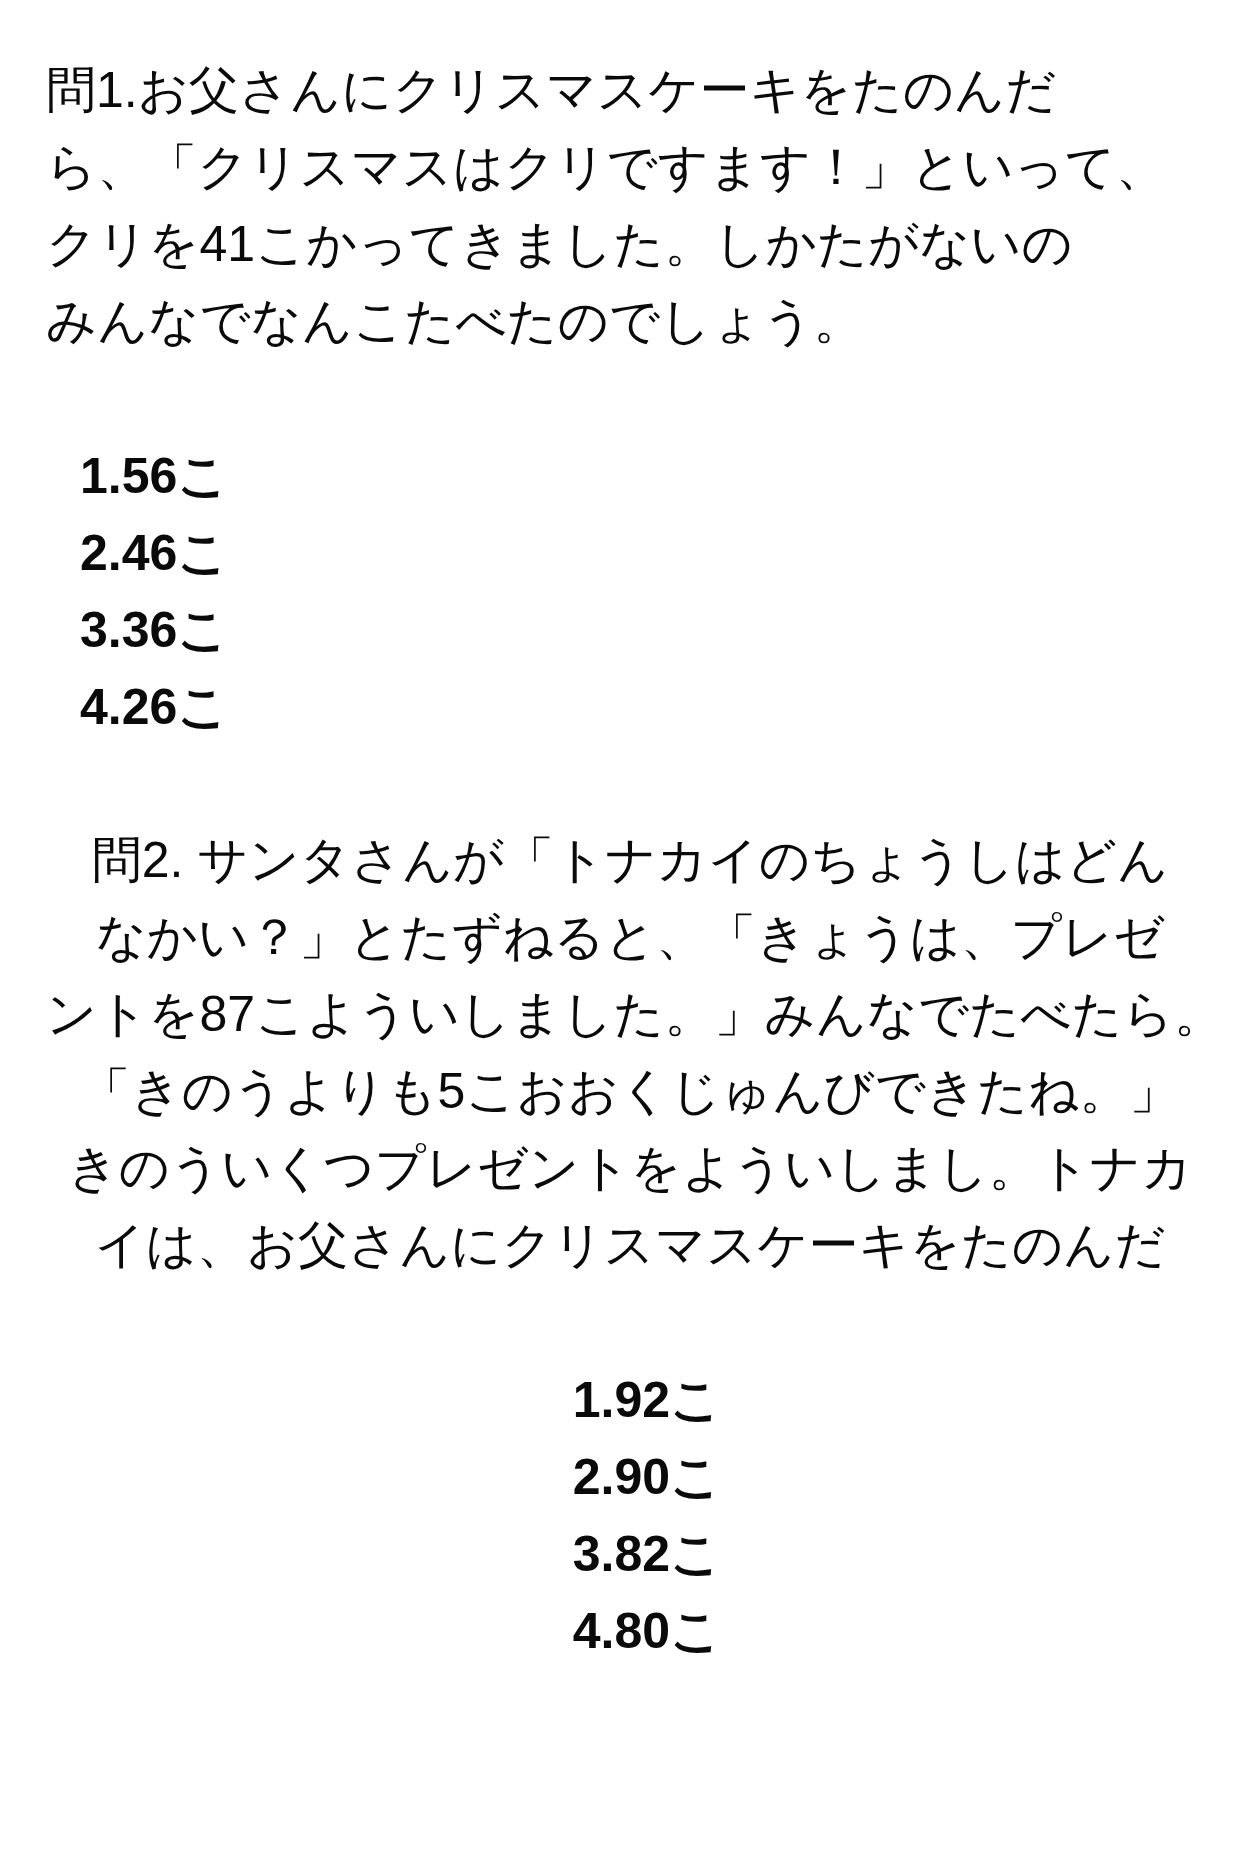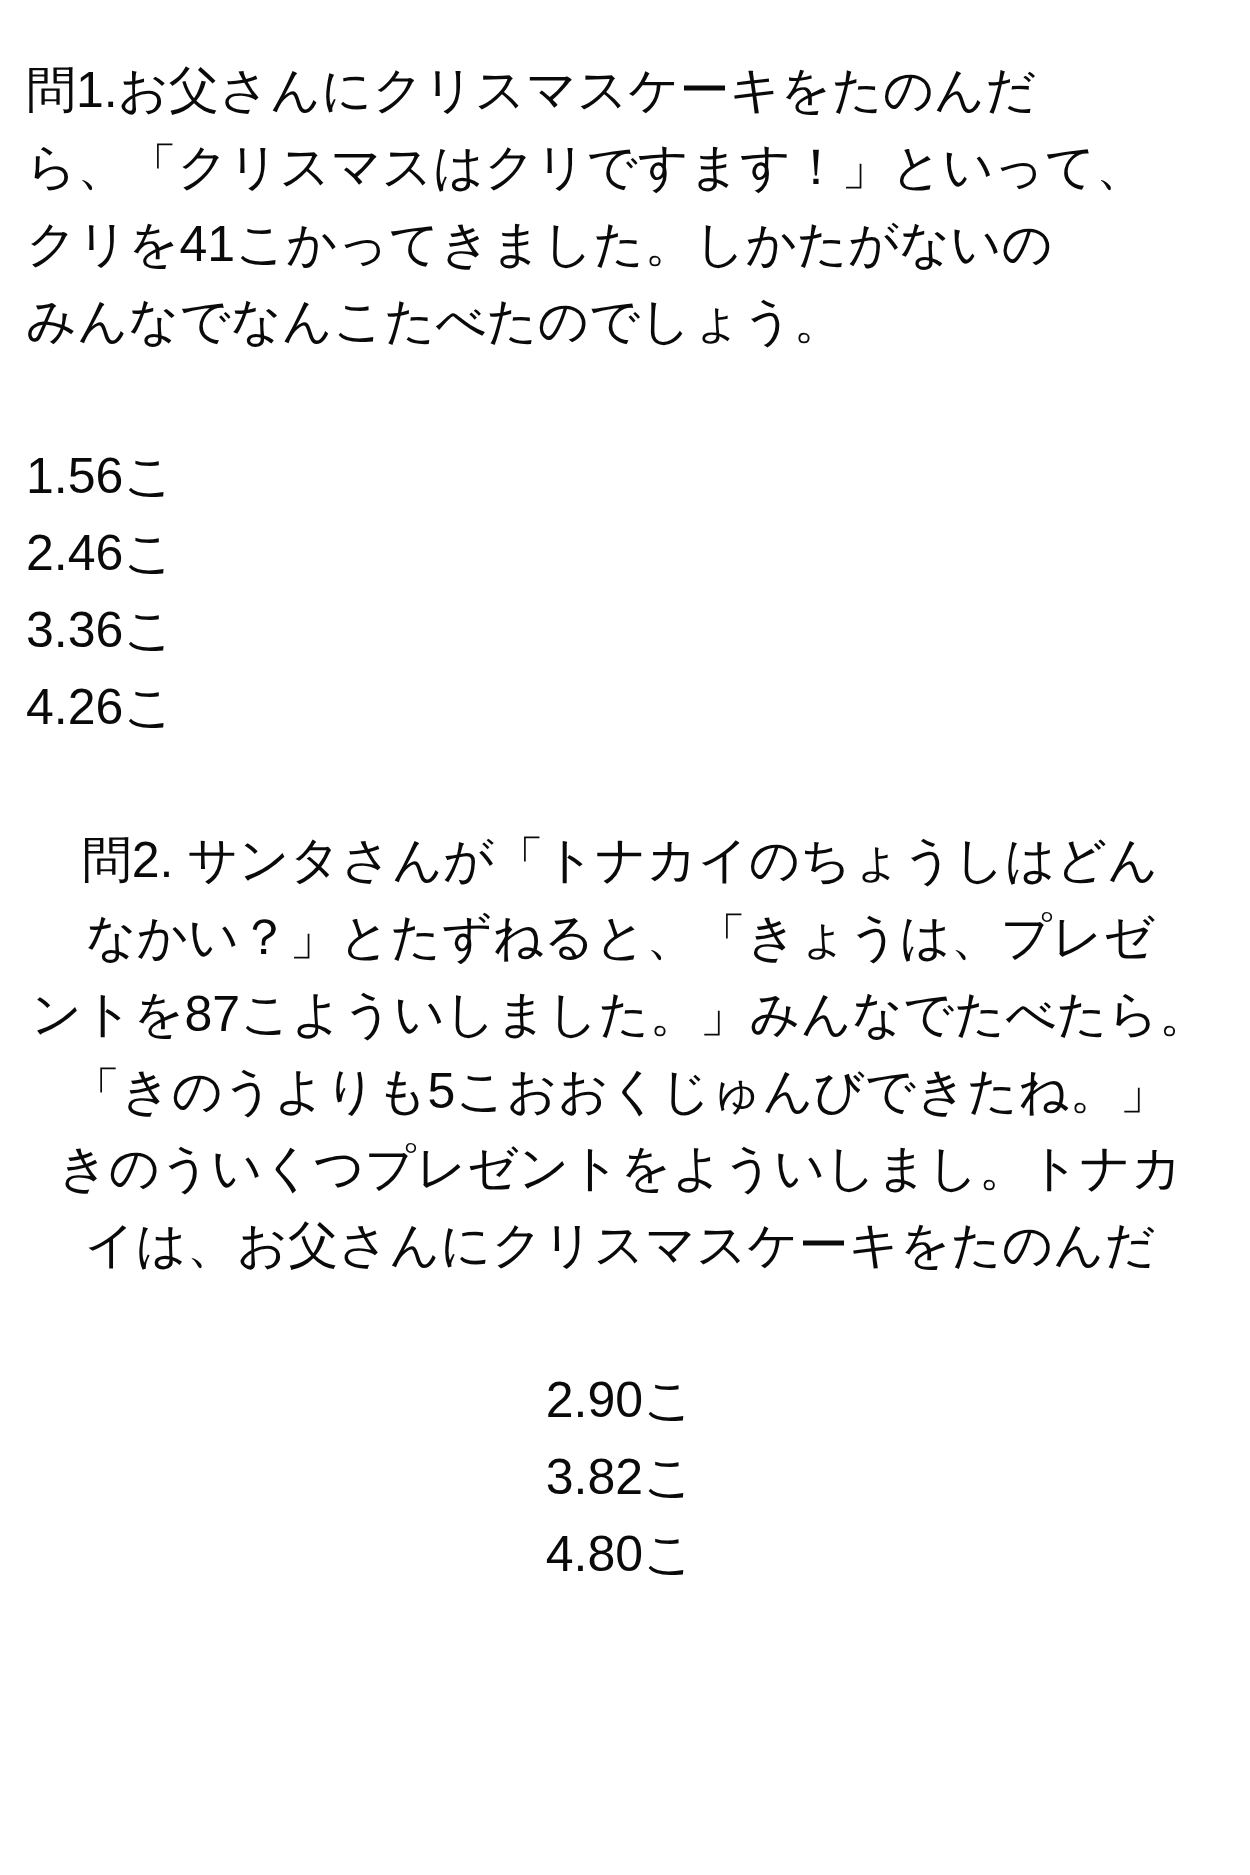--- a/index.html
+++ b/index.html
@@ -10,21 +10,21 @@
   body {
     width: 1250px;
     min-height: 1875px;
     font-family: "Liberation Sans", sans-serif;
     color: #0a0a0a;
   }
   .page {
     box-sizing: border-box;
     width: 1250px;
     min-height: 1875px;
-    padding: 52px 36px 40px 26px;
+    padding: 52px 36px 40px 46px;
     background: #ffffff;
   }
   .question {
     margin: 0;
   }
   .line {
     display: block;
     font-size: 50px;
     line-height: 77px;
     letter-spacing: 0px;
@@ -34,21 +34,22 @@
   .choices {
     list-style: none;
     margin: 78px 0 0 0;
     padding: 0;
   }
   .choice {
     display: block;
     font-size: 50px;
     line-height: 77px;
     white-space: pre;
-    font-weight: 400;
+    font-weight: 700;
+    margin-left: 34px;
   }
   .problem-2 {
     margin-top: 76px;
     text-align: center;
   }
 </style>
 </head>
 <body>
 
 <main class="page">
@@ -71,19 +72,20 @@
   <section class="problem-2">
     <p class="question">
       <span class="line">問2. サンタさんが「トナカイのちょうしはどん</span>
       <span class="line">なかい？」とたずねると、「きょうは、プレゼ</span>
       <span class="line">ントを87こよういしました。」みんなでたべたら。</span>
       <span class="line">「きのうよりも5こおおくじゅんびできたね。」</span>
       <span class="line">きのういくつプレゼントをよういしまし。トナカ</span>
       <span class="line">イは、お父さんにクリスマスケーキをたのんだ</span>
     </p>
     <ul class="choices">
+      <li class="choice">1.92こ</li>
       <li class="choice">2.90こ</li>
       <li class="choice">3.82こ</li>
       <li class="choice">4.80こ</li>
     </ul>
   </section>
 
 </main>
 
 </body></html>

